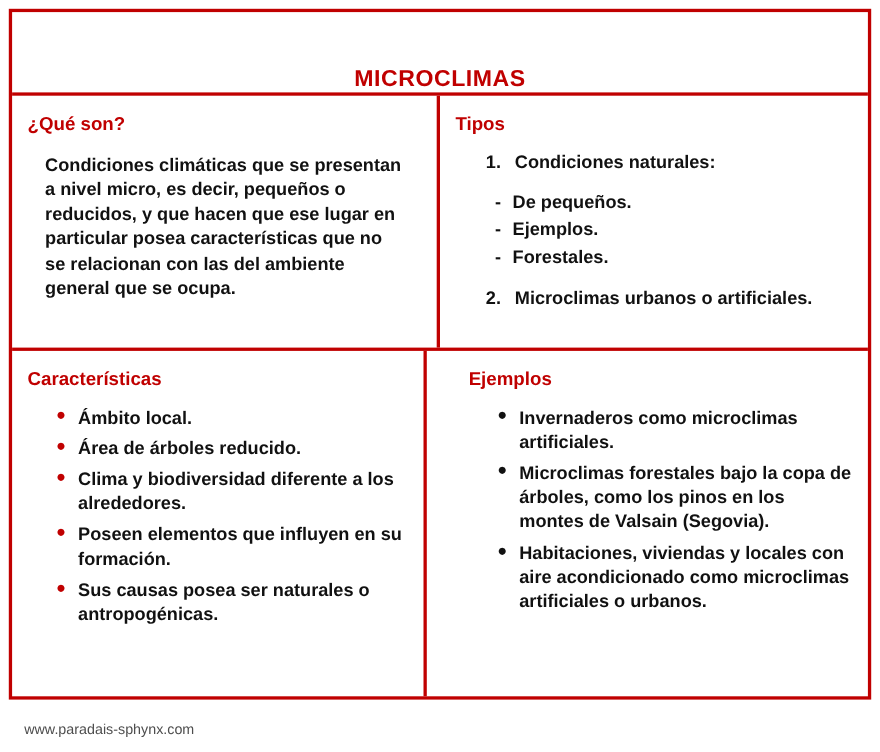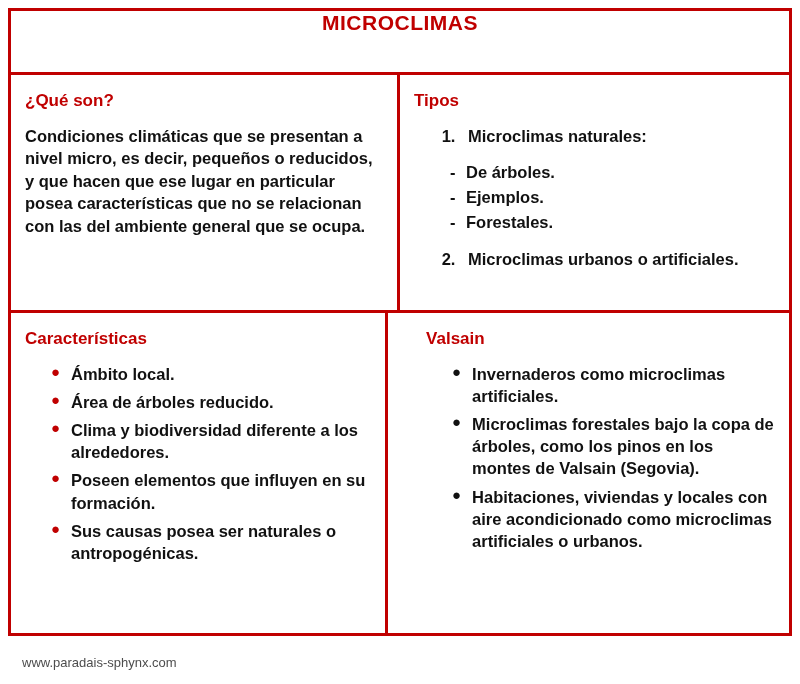--- a/index.html
+++ b/index.html
@@ -21,24 +21,24 @@
     top: 8px;
     width: 784px;
     height: 628px;
     border: 3px solid #c00000;
     box-sizing: border-box;
     display: flex;
     flex-direction: column;
   }
 
   .title-bar {
-    height: 64px;
+    height: 76px;
     border-bottom: 3px solid #c00000;
     display: flex;
-    align-items: flex-start;
+    align-items: flex-end;
     justify-content: center;
     box-sizing: border-box;
   }
   .title-text {
     color: #c00000;
     font-weight: bold;
     font-size: 21px;
     letter-spacing: 0.5px;
   }
 
@@ -73,21 +73,21 @@
     color: #c00000;
     font-weight: bold;
     font-size: 17px;
     margin: 0 0 14px 0;
   }
 
   .para {
     font-size: 16.5px;
     font-weight: bold;
     line-height: 1.36;
-    margin: 0;
+    margin: 16px;
   }
 
   ol.numbered {
     margin: 0;
     padding-left: 46px;
     font-size: 16.5px;
     font-weight: bold;
     line-height: 1.4;
   }
   ol.numbered li {
@@ -158,24 +158,24 @@
   <div class="row row-top">
 
     <div class="cell cell-left">
       <div class="heading">¿Qué son?</div>
       <p class="para">Condiciones climáticas que se presentan a nivel micro, es decir, pequeños o reducidos, y que hacen que ese lugar en particular posea características que no se relacionan con las del ambiente general que se ocupa.</p>
     </div>
 
     <div class="cell cell-right">
       <div class="heading">Tipos</div>
       <ol class="numbered">
-        <li>Microclimas naturales:</li>
+        <li>Condiciones naturales:</li>
       </ol>
       <ul class="dash-list">
-        <li><span class="dash">-</span><span>De árboles.</span></li>
+        <li><span class="dash">-</span><span>De pequeños.</span></li>
         <li><span class="dash">-</span><span>Ejemplos.</span></li>
         <li><span class="dash">-</span><span>Forestales.</span></li>
       </ul>
       <ol class="numbered" start="2">
         <li>Microclimas urbanos o artificiales.</li>
       </ol>
     </div>
 
   </div>
 
@@ -186,21 +186,21 @@
       <ul class="bullets">
         <li><span class="bullet">●</span><span>Ámbito local.</span></li>
         <li><span class="bullet">●</span><span>Área de árboles reducido.</span></li>
         <li><span class="bullet">●</span><span>Clima y biodiversidad diferente a los alrededores.</span></li>
         <li><span class="bullet">●</span><span>Poseen elementos que influyen en su formación.</span></li>
         <li><span class="bullet">●</span><span>Sus causas posea ser naturales o antropogénicas.</span></li>
       </ul>
     </div>
 
     <div class="cell cell-right">
-      <div class="heading">Valsain</div>
+      <div class="heading">Ejemplos</div>
       <ul class="bullets">
         <li><span class="bullet">●</span><span>Invernaderos como microclimas artificiales.</span></li>
         <li><span class="bullet">●</span><span>Microclimas forestales bajo la copa de árboles, como los pinos en los montes de Valsain (Segovia).</span></li>
         <li><span class="bullet">●</span><span>Habitaciones, viviendas y locales con aire acondicionado como microclimas artificiales o urbanos.</span></li>
       </ul>
     </div>
 
   </div>
 
 </div>

